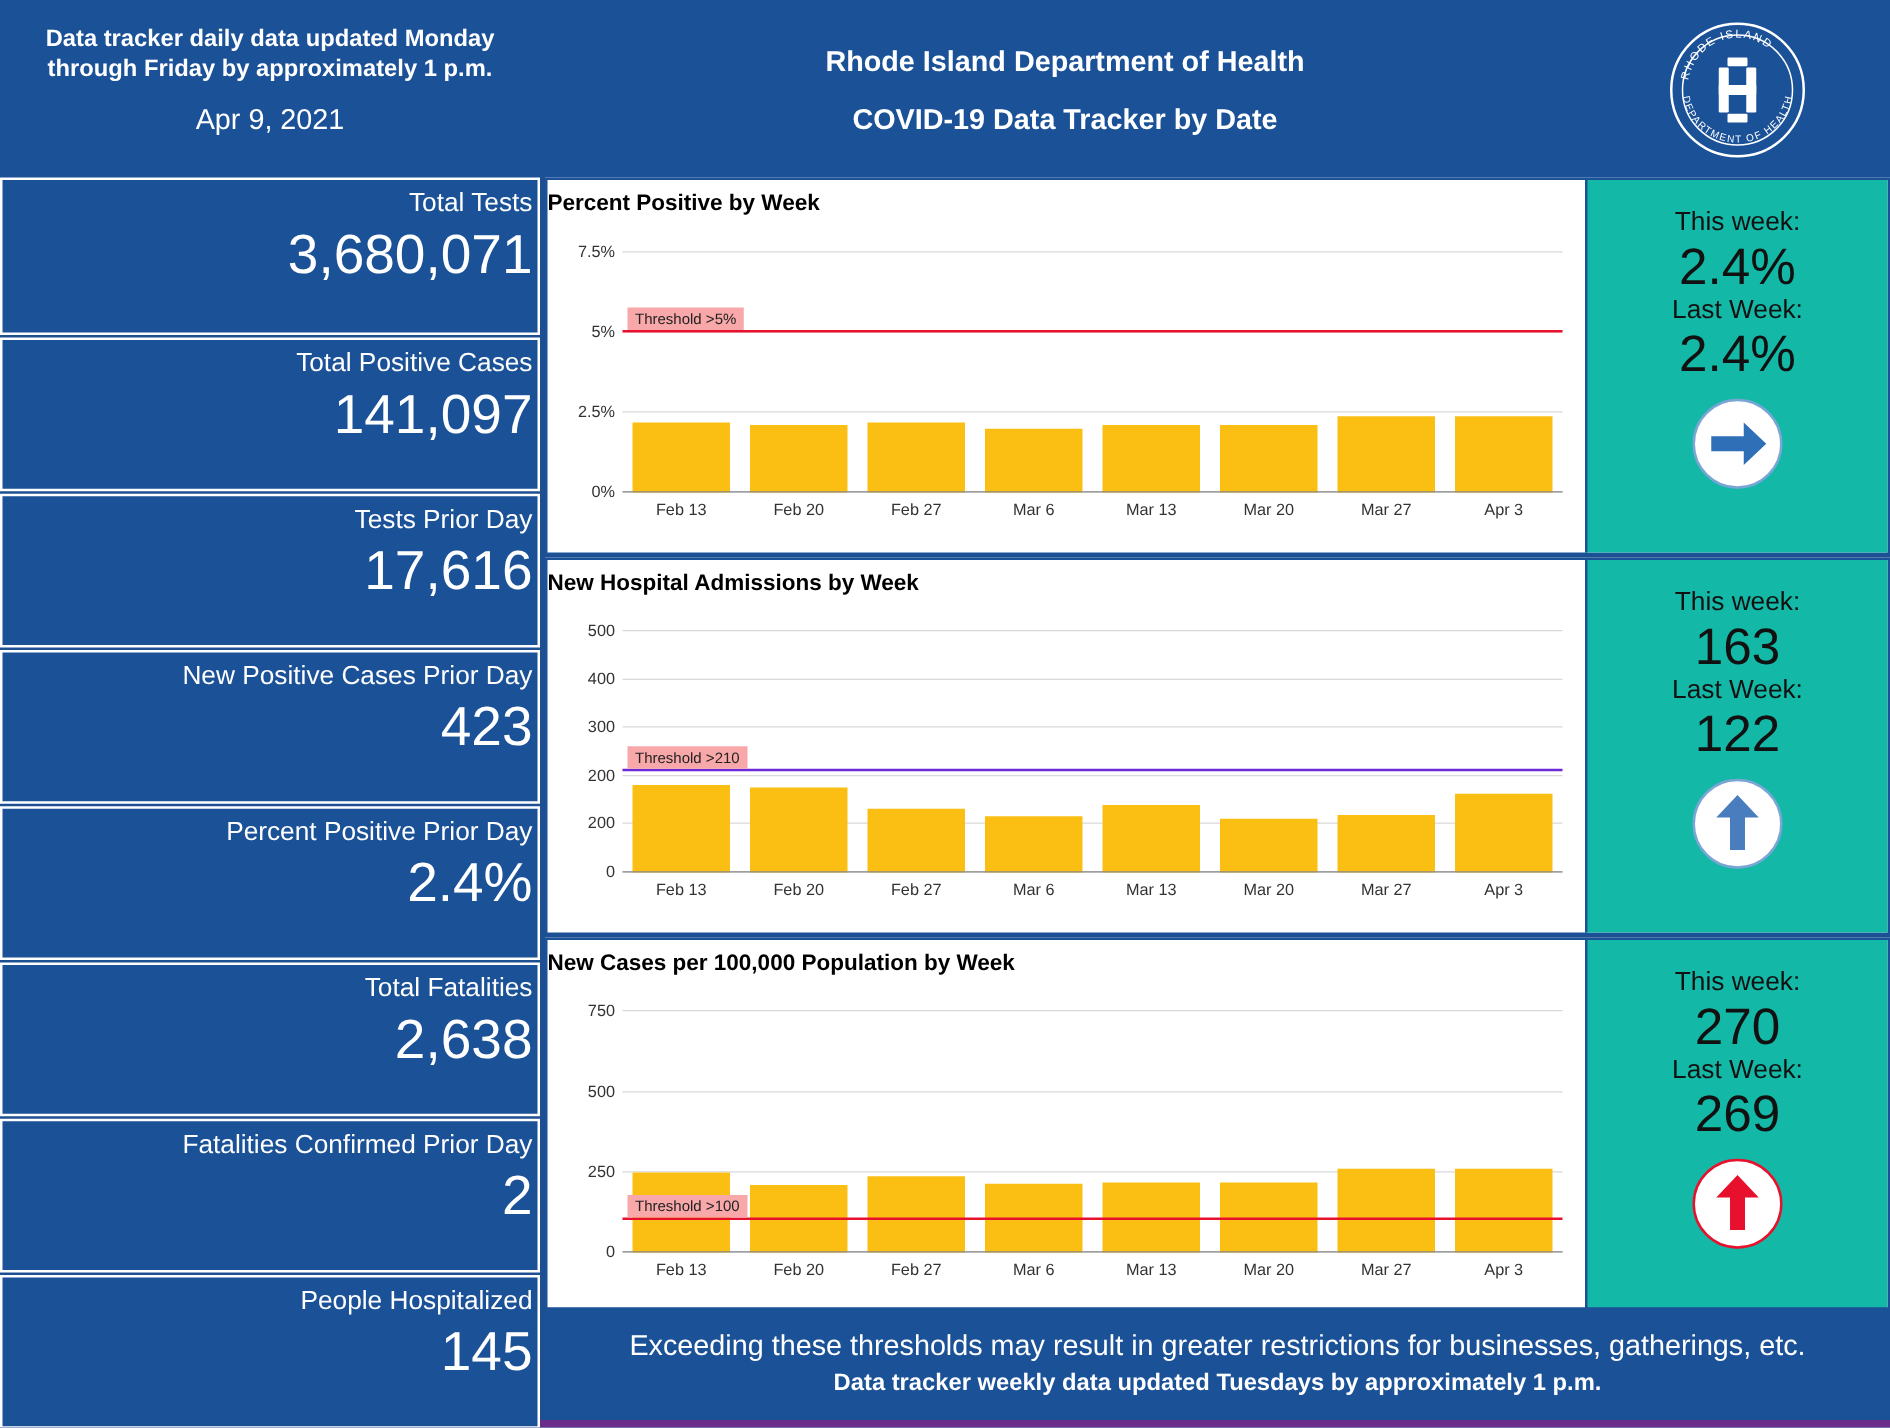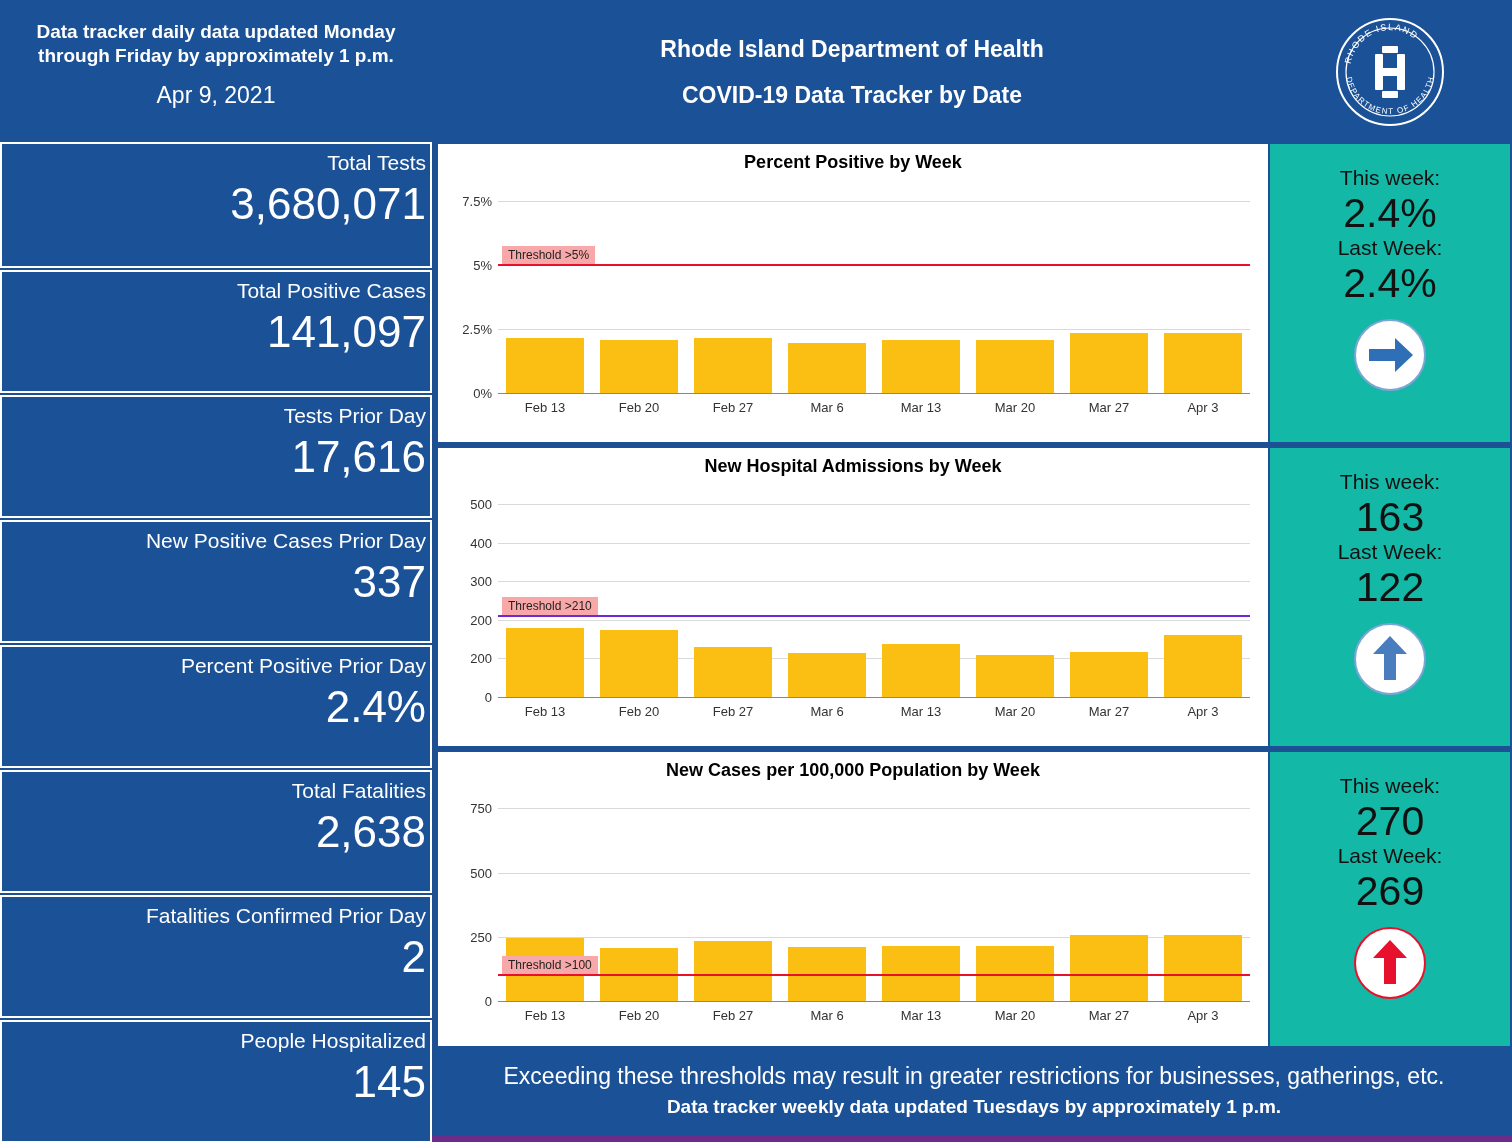--- a/index.html
+++ b/index.html
@@ -127,21 +127,20 @@
     position: absolute;
     left: 830px; top: 0;
     width: 242px;
     height: 100%;
     border-left: 2px solid #1b5197;
     box-sizing: border-box;
     text-align: center;
     background: #14b8a6;
   }
   .chart-title {
-    text-align: center;
     font-size: 18px;
     font-weight: bold;
     color: #000;
     margin-top: 8px;
   }
   .plot {
     position: absolute;
     left: 0;
     right: 0;
     top: 34px;
@@ -310,21 +309,21 @@
     <div class="metric m-h123">
       <div class="label">Total Positive Cases</div>
       <div class="value">141,097</div>
     </div>
     <div class="metric m-h123">
       <div class="label">Tests Prior Day</div>
       <div class="value">17,616</div>
     </div>
     <div class="metric m-h123">
       <div class="label">New Positive Cases Prior Day</div>
-      <div class="value">337</div>
+      <div class="value">423</div>
     </div>
     <div class="metric m-h123">
       <div class="label">Percent Positive Prior Day</div>
       <div class="value">2.4%</div>
     </div>
     <div class="metric m-h123">
       <div class="label">Total Fatalities</div>
       <div class="value">2,638</div>
     </div>
     <div class="metric m-h123">

